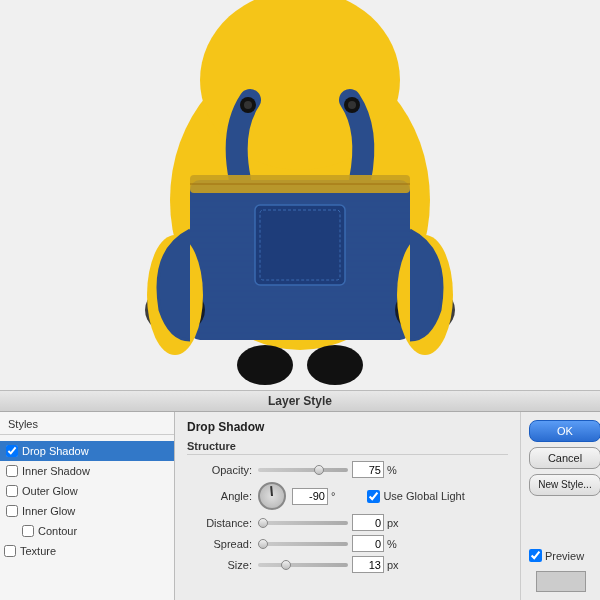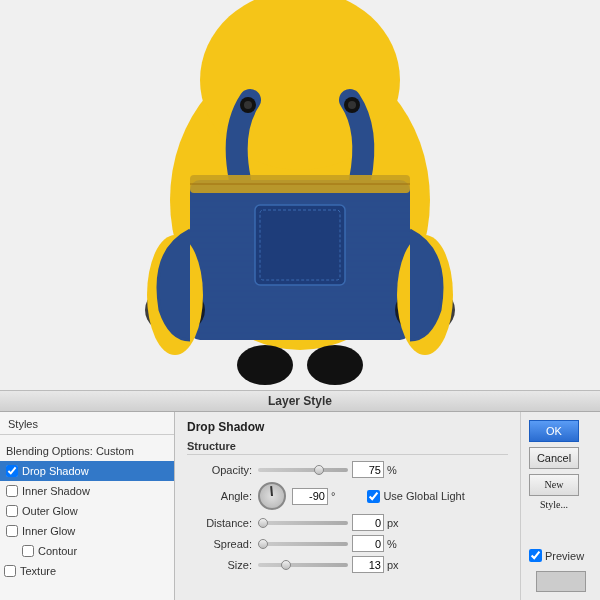--- a/index.html
+++ b/index.html
@@ -238,26 +238,26 @@
       padding: 8px 8px;
       background: #ececec;
       display: flex;
       flex-direction: column;
       gap: 5px;
       border-left: 1px solid #ccc;
       flex-shrink: 0;
     }
 
     .dialog-btn {
-      width: 50px;
+      width: 72px;
       height: 22px;
       font-size: 11px;
       background: linear-gradient(to bottom, #f5f5f5, #ddd);
       border: 1px solid #999;
-      border-radius: 0;
+      border-radius: 8px;
       cursor: pointer;
       text-align: center;
       line-height: 20px;
       color: #222;
     }
     .dialog-btn.primary {
       background: linear-gradient(to bottom, #5a9cf5, #2a6cd0);
       color: #fff;
       border-color: #1a5cc0;
     }
@@ -341,23 +341,20 @@
 
 <div id="dialog-titlebar">
   <span>Layer Style</span>
 </div>
 
 <div id="dialog-body">
 
   <div id="left-panel">
     <div class="panel-header">Styles</div>
 
-    <div class="layer-item">
-      <span>Blending Options: Custom</span>
-    </div>
 
     <div class="layer-item active">
       <input type="checkbox" checked="" style="">
       <span>Drop Shadow</span>
     </div>
 
     <div class="layer-item">
       <input type="checkbox" style="">
       <span>Inner Shadow</span>
     </div>
@@ -438,21 +435,21 @@
         <div class="slider-thumb" style="left: 25%;"></div>
       </div>
       <input class="num-input" type="text" value="13" style="">
       <span class="unit-label">px</span>
     </div>
   </div>
 
   <div id="right-panel">
     <button class="dialog-btn primary">OK</button>
     <button class="dialog-btn">Cancel</button>
-    <button class="dialog-btn" style="font-size:10px;font-family:Liberation Serif, serif;">New Style...</button>
+    <button class="dialog-btn" style="font-size:10px;">New Style...</button>
     <label class="preview-checkbox">
       <input type="checkbox" checked="" style="">
       <span>Preview</span>
     </label>
     <div class="preview-swatch"></div>
   </div>
 
 </div>
 
 </body></html>

